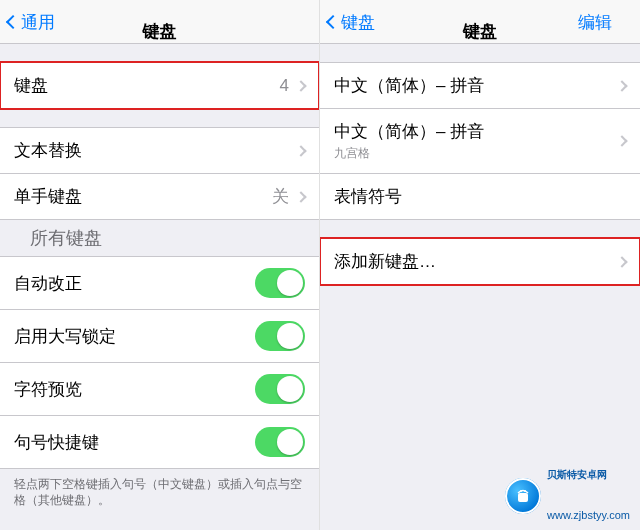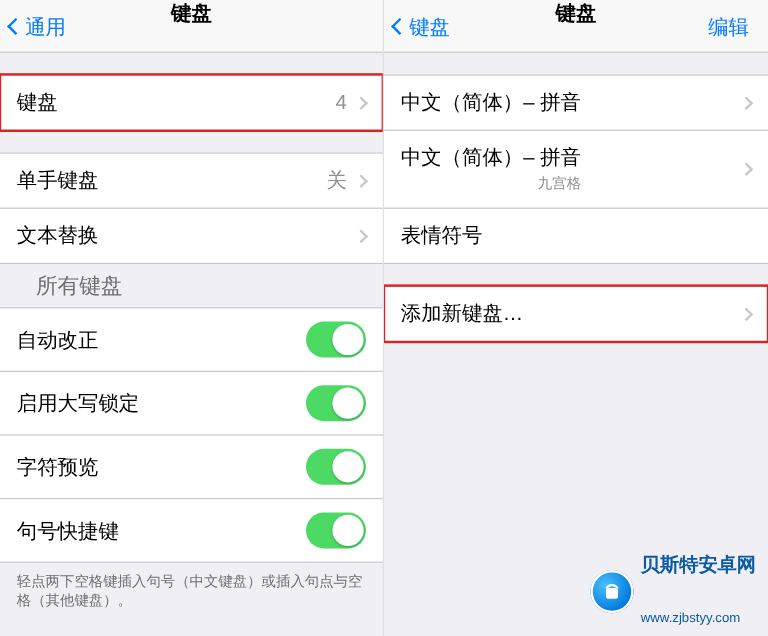--- a/index.html
+++ b/index.html
@@ -14,31 +14,31 @@
     overflow: hidden;
   }
   .screens { display: flex; width: 640px; height: 530px; }
   .screen { width: 320px; height: 530px; background: #efeff4; position: relative; overflow: hidden;}
   .screen-left { border-right: 1px solid #e0e0e0; }
   .navbar {
     height: 44px;
     background: #f8f8f8;
     border-bottom: 1px solid #c8c7cc;
     display: flex;
-    align-items: flex-start;
+    align-items: flex-end;
     justify-content: center;
     position: relative;
   }
   .nav-title { font-weight: 600; font-size: 17px; }
   .nav-left, .nav-right {
     position: absolute; top: 0; height: 44px; display: flex; align-items: center;
     color: #007aff; font-size: 17px;
   }
   .nav-left { left: 8px; }
-  .nav-right { right: 16px; }
+  .nav-right { right: 28px; }
   .back-chevron {
     display: inline-block;
     width: 10px; height: 10px;
     border-left: 2.5px solid #007aff;
     border-bottom: 2.5px solid #007aff;
     transform: rotate(45deg);
     margin-right: 3px;
   }
   .group { margin-top: 18px; }
   .group-header {
@@ -51,21 +51,21 @@
     padding: 11px 14px;
     display: flex;
     align-items: center;
     justify-content: space-between;
     border-top: 1px solid #c8c7cc;
     position: relative;
   }
   .cell:last-child { border-bottom: 1px solid #c8c7cc; }
   .cell .label { font-size: 17px; color: #000; }
   .cell .sublabel { font-size: 12px; color: #8e8e93; margin-top: 2px; }
-  .cell .left-stack { display: flex; flex-direction: column; text-align: right; }
+  .cell .left-stack { display: flex; flex-direction: column; }
   .cell .right { display: flex; align-items: center; gap: 8px; }
   .value { color: #8e8e93; font-size: 17px; }
   .chevron {
     width: 8px; height: 8px;
     border-top: 2px solid #c7c7cc;
     border-right: 2px solid #c7c7cc;
     transform: rotate(45deg);
   }
   .toggle {
     width: 50px; height: 30px; border-radius: 15px;
@@ -88,21 +88,21 @@
     background: rgba(255,255,255,0.0);
     padding: 2px 4px;
   }
   .wm-logo {
     width: 36px; height: 36px; border-radius: 50%;
     background: radial-gradient(circle at 35% 35%, #49c0ff 0%, #0077d8 70%);
     display: flex; align-items: center; justify-content: center;
     box-shadow: 0 0 0 2px #fff inset;
   }
   .wm-text { display: flex; flex-direction: column; line-height: 1.05; }
-  .wm-title { font-size: 16px; font-weight: 700; color: #0a5aa6; }
+  .wm-title { font-size: 10px; font-weight: 700; color: #0a5aa6; }
   .wm-site { font-size: 11px; color: #0a5aa6; margin-top: 30px; }
 </style>
 </head>
 <body>
 
 <div class="screens">
 
   <div class="screen screen-left">
     <div class="navbar">
       <div class="nav-left">
@@ -117,31 +117,31 @@
         <span class="label">键盘</span>
         <div class="right">
           <span class="value">4</span>
           <span class="chevron"></span>
         </div>
       </div>
     </div>
 
     <div class="group">
       <div class="cell">
+        <span class="label">文本替换</span>
+        <div class="right">
+            <span class="chevron"></span>
+          </div>
+      </div>
+      <div class="cell">
         <span class="label">单手键盘</span>
         <div class="right">
           <span class="value">关</span>
           <span class="chevron"></span>
         </div>
-      </div>
-      <div class="cell">
-        <span class="label">文本替换</span>
-        <div class="right">
-            <span class="chevron"></span>
-          </div>
       </div>
     </div>
 
     <div class="group-header">所有键盘</div>
     <div>
       <div class="cell">
         <span class="label">自动改正</span>
         <div class="toggle"></div>
       </div>
       <div class="cell">

